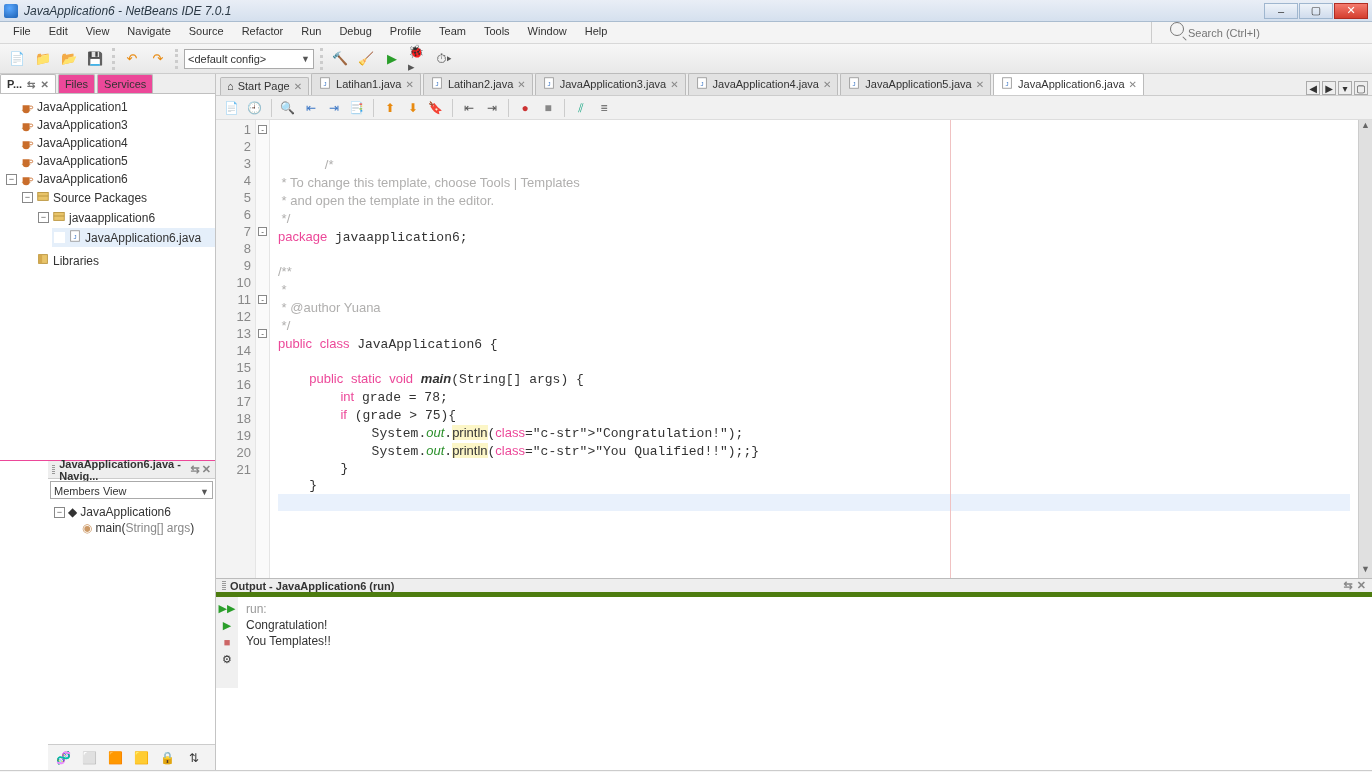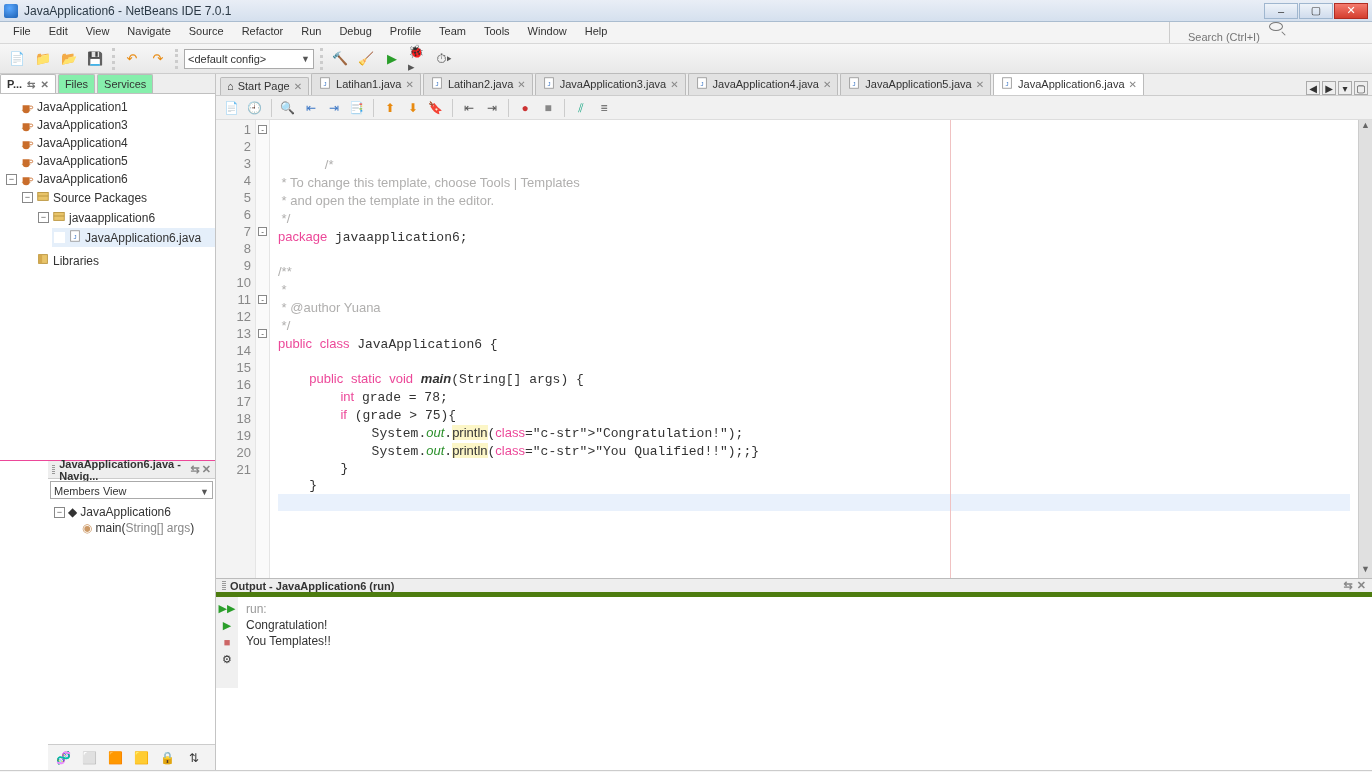--- a/index.html
+++ b/index.html
@@ -1,30 +1,30 @@
 <!DOCTYPE html>
 <html><head>
 <meta charset="utf-8">
 <style>
 * { box-sizing: border-box; margin: 0; padding: 0; font-family: "Segoe UI", Tahoma, sans-serif; }
 body { background: #fff; font-size: 11px; color: #333; overflow: hidden; width: 1372px; height: 772px; }
 
 
 .titlebar { height: 22px; background: linear-gradient(#e9eef6,#d5e0ee); display: flex; align-items: center; padding: 0 4px; border-bottom: 1px solid #aabccf; }
 .titlebar .logo { width: 14px; height: 14px; background: radial-gradient(circle at 40% 30%, #5aa8ff, #1c60b3); border-radius: 2px; margin-right: 6px; }
-.title-text { font-size: 12px; color: #2b3945; flex: 0 0 auto; }
+.title-text { font-size: 12px; color: #2b3945; flex: 0 0 auto; font-style: italic; }
 .titlebar .spacer { flex: 1; }
 .win-controls { display: flex; gap: 1px; }
 .win-btn { width: 34px; height: 16px; background: linear-gradient(#eef3f9,#d0dced); border: 1px solid #9fb6cf; display: flex; align-items: center; justify-content: center; font-size: 11px; }
 .win-btn.close { background: linear-gradient(#f47a6e,#d43e2f); color: #fff; border-color: #b02d23; }
 
 
 .menubar { height: 22px; background: #f4f4f4; border-bottom: 1px solid #d8d8d8; display: flex; align-items: stretch; padding: 0 4px; }
 .menubar .menu-item { padding: 3px 9px; cursor: pointer; }
-.menubar .search-wrap { margin-left: auto; display: flex; align-items: center; border-left: 1px solid #ccc; padding-left: 18px; flex-direction: column; }
+.menubar .search-wrap { margin-left: auto; display: flex; border-left: 1px solid #ccc; padding-left: 18px; }
 .search-input { border: none; outline: none; background: transparent; font-size: 11px; width: 180px; color: #888; }
 .magnifier { width: 14px; height: 14px; border: 1px solid #777; border-radius: 50%; position: relative; margin-right: 4px; }
 .magnifier::after { content: ""; position: absolute; bottom: -4px; right: -4px; width: 5px; height: 1px; background: #777; transform: rotate(45deg); }
 
 
 .toolbar { height: 30px; background: linear-gradient(#f7f7f7,#e8e8e8); border-bottom: 1px solid #ccc; display: flex; align-items: center; padding: 0 6px; gap: 6px; }
 .tb-group { display: flex; align-items: center; gap: 4px; border-left: 3px dotted #ccc; padding-left: 6px; }
 .tb-group:first-child { border-left: none; padding-left: 0; }
 .tb-btn { width: 22px; height: 22px; display: flex; align-items: center; justify-content: center; font-size: 13px; color: #555; border: 1px solid transparent; border-radius: 2px; }
 .config-select { height: 20px; font-size: 11px; border: 1px solid #aaa; width: 130px; background: #fff; padding: 1px 3px; display: flex; align-items: center; justify-content: space-between; }
@@ -33,21 +33,21 @@
 .orange-dot { color: #e88a10; }
 .blue-arrow { color: #3b76c5; }
 
 
 .main { display: flex; height: 696px; }
 .left-col { width: 216px; display: flex; flex-direction: column; border-right: 1px solid #c4c4c4; }
 .right-col { flex: 1; display: flex; flex-direction: column; position: relative; }
 
 
 .panel-tabs { height: 20px; display: flex; border-bottom: 1px solid #c0c0c0; background: #eee; font-size: 11px; }
-.ptab { padding: 2px 6px; border: 1px solid #bbb; border-bottom: none; background: #86efac; display: flex; align-items: center; gap: 2px; margin-right: 2px; border-radius: 2px 2px 0 0; }
+.ptab { padding: 2px 6px; border: 1px solid #bbb; border-bottom: none; background: #ec4899; display: flex; align-items: center; gap: 2px; margin-right: 2px; border-radius: 2px 2px 0 0; }
 .ptab.active { background: #fff; font-weight: bold; }
 .pill-x { font-size: 10px; color: #777; margin-left: 3px; }
 
 
 .tree { flex: 1; overflow: auto; padding: 4px 0; background: #fff; font-size: 12px; }
 .tree ul { list-style: none; padding-left: 16px; }
 .tree > ul { padding-left: 4px; }
 .tree li { padding: 1px 0; white-space: nowrap; }
 .tree li > .row { display: flex; align-items: center; gap: 3px; padding: 1px 2px; }
 .expander { width: 11px; height: 11px; border: 1px solid #888; font-size: 9px; line-height: 9px; text-align: center; color: #555; background: #fff; cursor: pointer; }

